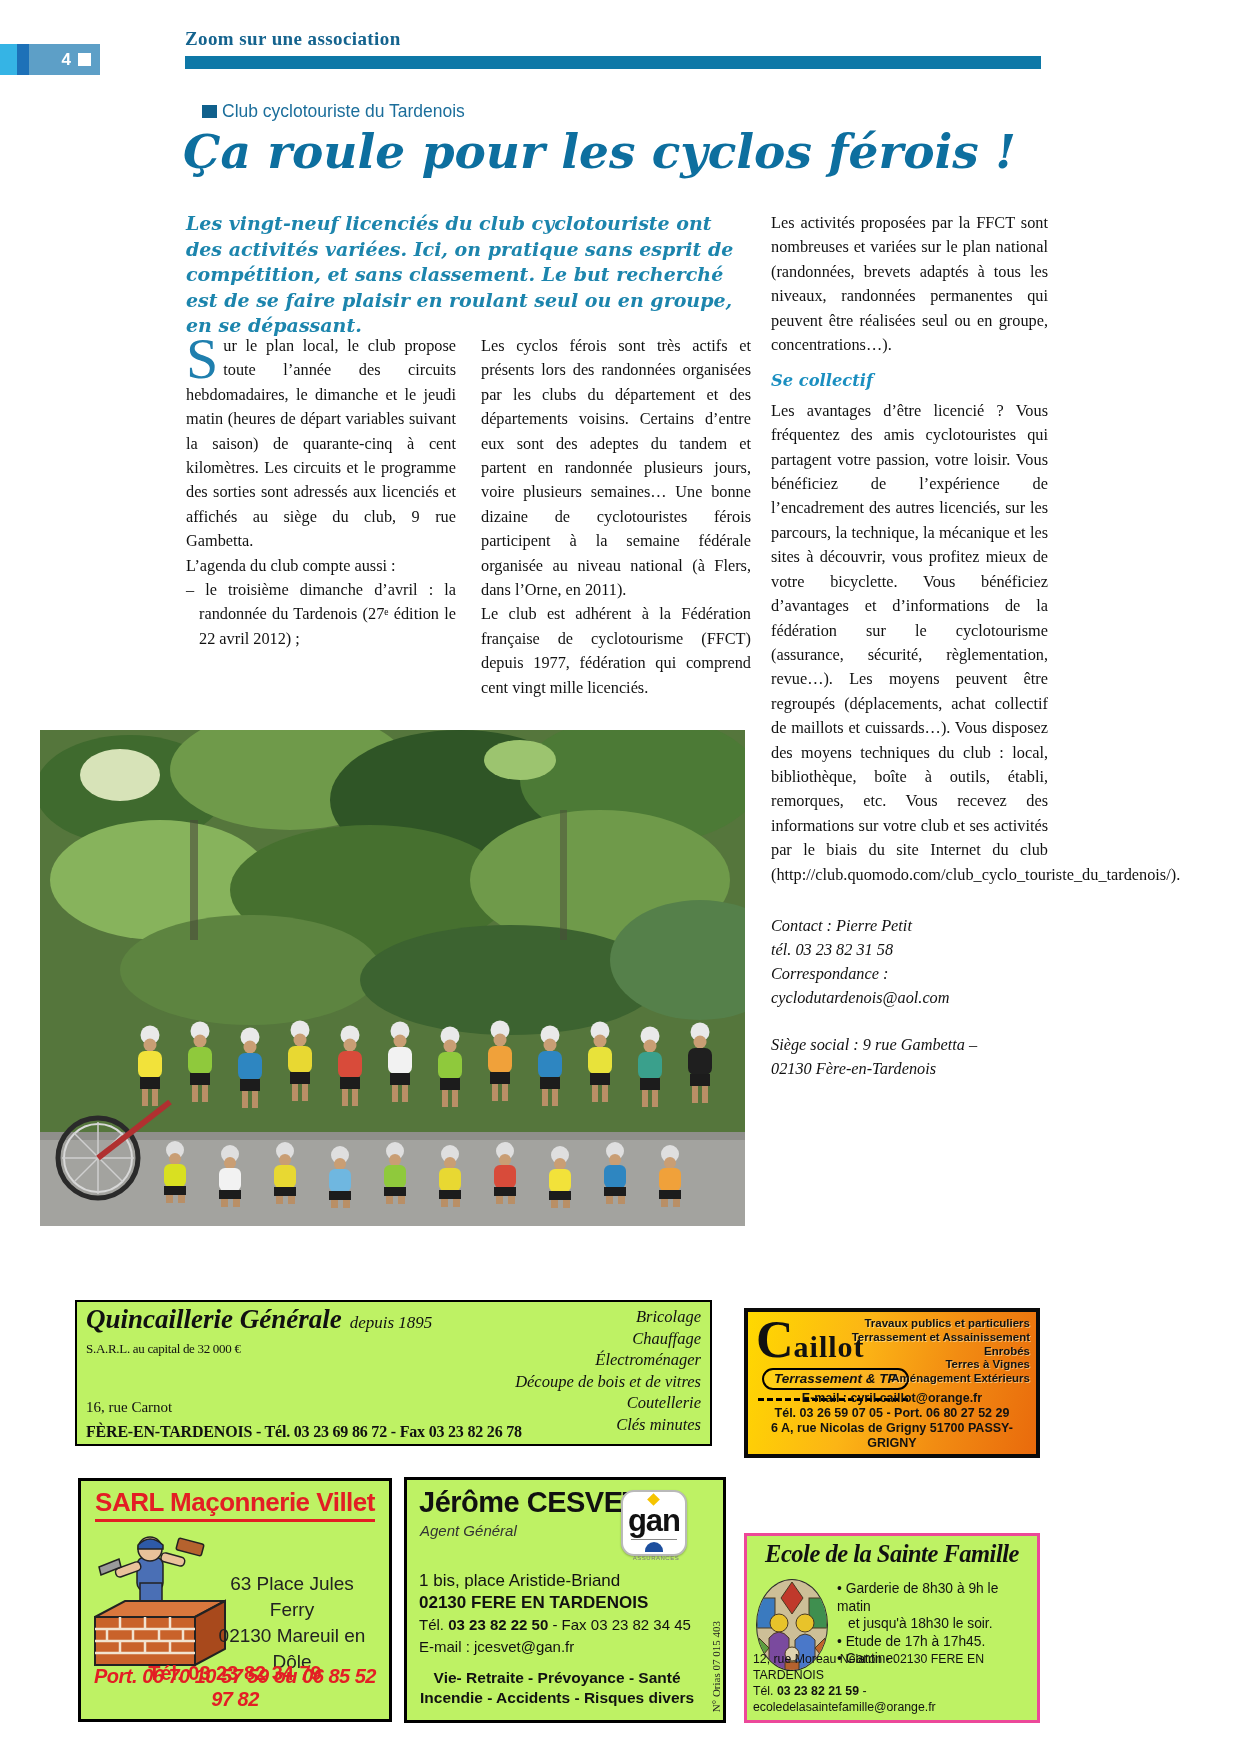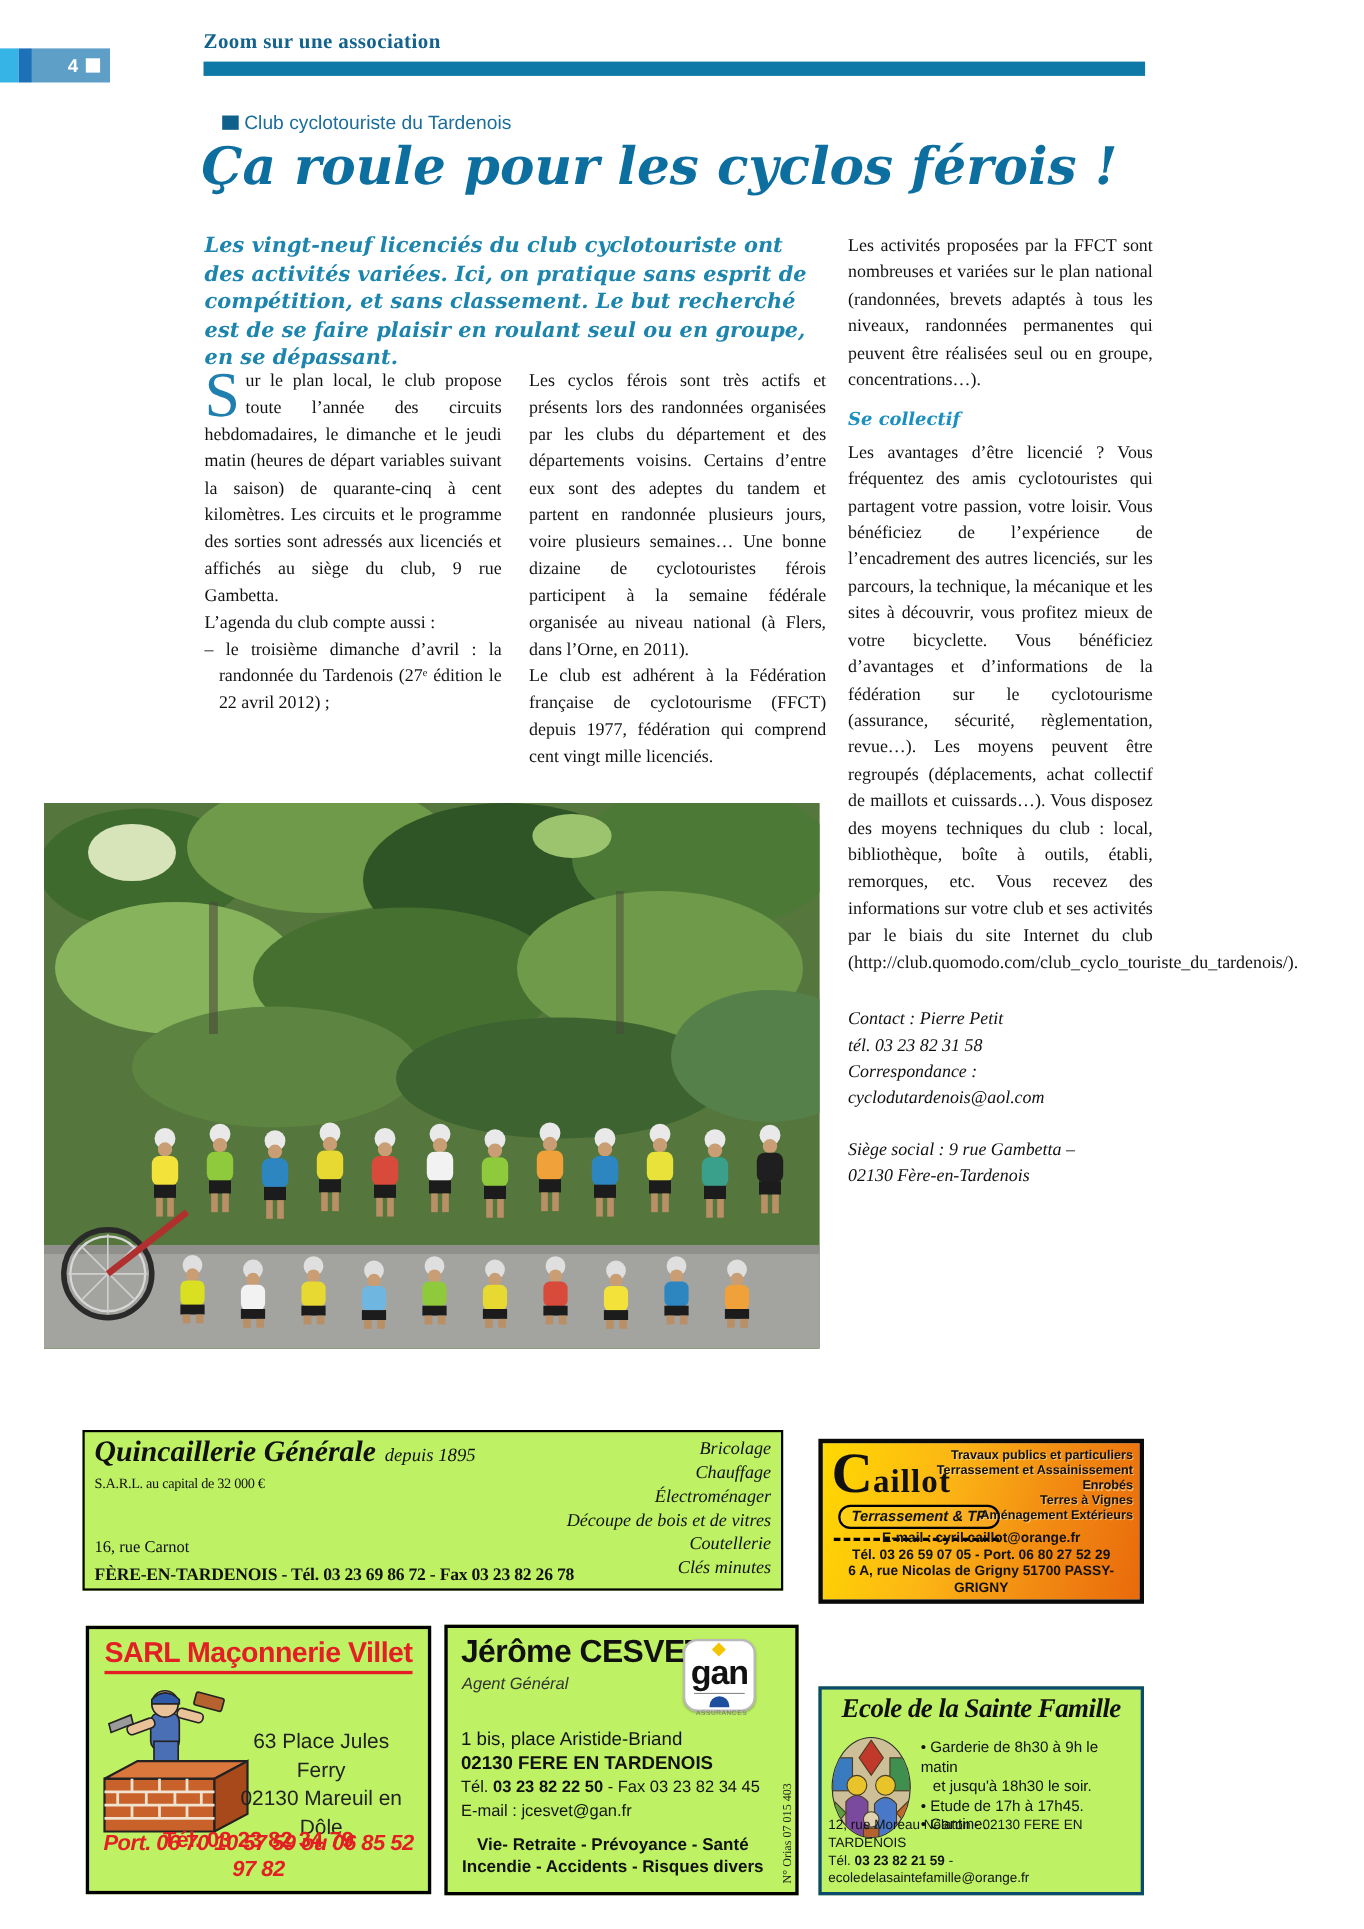--- a/index.html
+++ b/index.html
@@ -93,21 +93,21 @@
   .cv-gansub{position:absolute;right:34px;top:75px;width:66px;text-align:center;font-size:6px;color:#777;letter-spacing:.5px;}
   .cv-addr{position:absolute;left:12px;top:90px;font-size:17px;line-height:22px;}
   .cv-addr .b{font-weight:bold;}
   .cv-tel{position:absolute;left:12px;top:136px;font-size:15px;}
   .cv-mail{position:absolute;left:12px;top:158px;font-size:15px;}
   .cv-serv{position:absolute;left:0;bottom:12px;width:95%;text-align:center;font-weight:bold;font-size:15.5px;line-height:20px;}
   .cv-orias{position:absolute;right:1px;bottom:8px;writing-mode:vertical-rl;transform:rotate(180deg);
             font-family:"Liberation Serif",serif;font-size:11px;color:#222;}
 
   
-  .ad-ecole{left:744px;top:1533px;width:296px;height:190px;border:3px solid #0c4a6e;position:absolute;
+  .ad-ecole{left:744px;top:1533px;width:296px;height:190px;border:3px solid #ec4899;position:absolute;
             font-family:"Liberation Sans",sans-serif;}
   .ec-title{position:absolute;left:0;top:4px;width:100%;text-align:center;font-family:"Liberation Serif",serif;
             font-weight:bold;font-style:italic;font-size:24.5px;letter-spacing:-.5px;}
   .ec-glass{position:absolute;left:8px;top:42px;}
   .ec-bullets{position:absolute;left:90px;top:44px;width:198px;font-size:13.8px;line-height:17.6px;color:#111;}
   .ec-bullets .cont{padding-left:11px;}
   .ec-foot{position:absolute;left:6px;bottom:5px;width:286px;font-size:12.3px;line-height:16px;}
   .ec-foot .b{font-weight:bold;}
 </style>
 </head>

